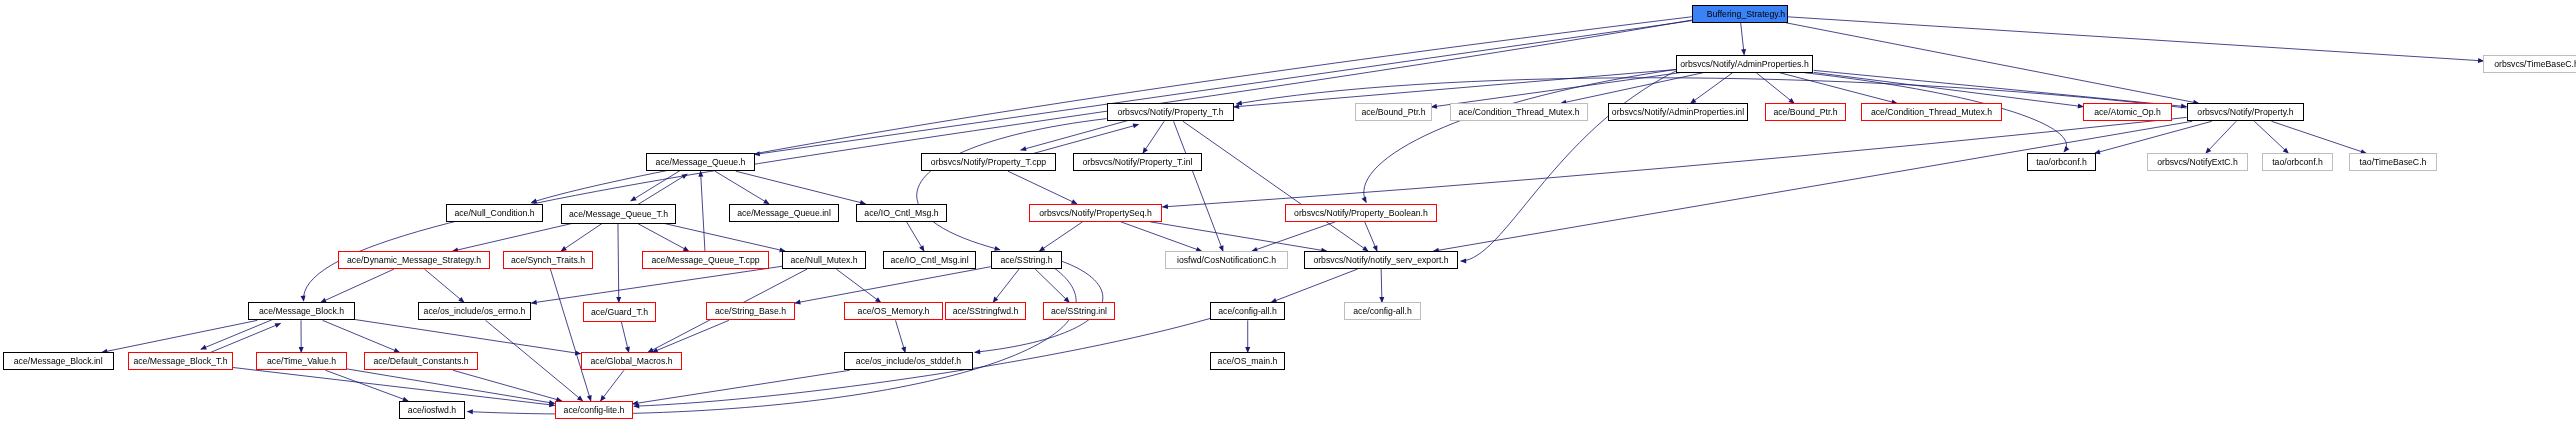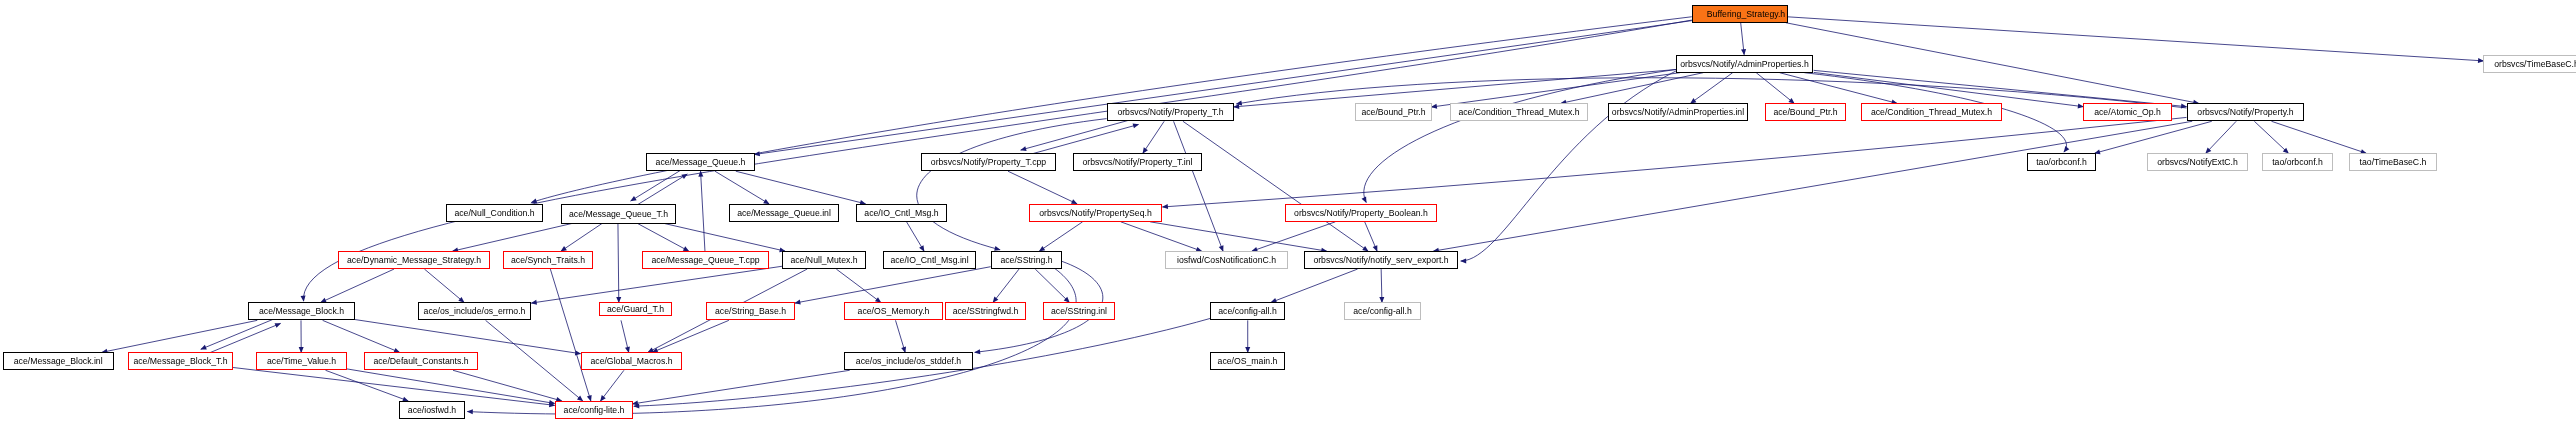--- a/index.html
+++ b/index.html
@@ -2,21 +2,21 @@
 <html style="font-size:10.7px"><head>
 <meta charset="utf-8">
 <style>
   html,body{margin:0;padding:0;background:#ffffff;}
   #graph{position:relative;width:2576px;height:423px;background:#ffffff;overflow:hidden;
          font-family:"Liberation Sans",sans-serif;}
   #edges{position:absolute;left:0;top:0;}
   .node{position:absolute;box-sizing:border-box;background:#ffffff;border:0.7px solid #000;
         display:flex;align-items:center;justify-content:center;font-size:8.7px;color:#000;
         white-space:nowrap;z-index:2;}
-  .node.main{background:#f97316;border:0.7px solid #000;padding-left:12px;}
+  .node.main{background:#3b82f6;border:0.7px solid #000;padding-left:12px;}
   .node.trunc{border:0.7px solid #ff0000;}
   .node.ext{border:0.7px solid #bdbdbd;}
 </style>
 </head>
 <body>
 
 <div id="graph">
     <svg id="edges" width="2576" height="423" viewBox="0 0 3869 635">
       <defs>
         <marker id="arr" viewBox="0 0 10 10" refX="9" refY="5" markerWidth="12" markerHeight="9" markerUnits="userSpaceOnUse" orient="auto">
@@ -129,21 +129,21 @@
     <div class="node trunc" style="left: 338px; top: 251px; width: 152px; height: 18px;">ace/Dynamic_Message_Strategy.h</div>
     <div class="node trunc" style="left: 503px; top: 251px; width: 90px; height: 18px;">ace/Synch_Traits.h</div>
     <div class="node trunc" style="left: 642px; top: 251px; width: 127px; height: 18px;">ace/Message_Queue_T.cpp</div>
     <div class="node doc" style="left: 782px; top: 251px; width: 84px; height: 18px;">ace/Null_Mutex.h</div>
     <div class="node doc" style="left: 883px; top: 251px; width: 93px; height: 18px;">ace/IO_Cntl_Msg.inl</div>
     <div class="node doc" style="left: 991px; top: 251px; width: 71px; height: 18px;">ace/SString.h</div>
     <div class="node ext" style="left: 1165px; top: 251px; width: 123px; height: 18px;">iosfwd/CosNotificationC.h</div>
     <div class="node doc" style="left: 1304px; top: 251px; width: 154px; height: 18px;">orbsvcs/Notify/notify_serv_export.h</div>
     <div class="node doc" style="left: 248px; top: 302px; width: 107px; height: 18px;">ace/Message_Block.h</div>
     <div class="node doc" style="left: 418px; top: 302px; width: 113px; height: 18px;">ace/os_include/os_errno.h</div>
-    <div class="node trunc" style="left: 583px; top: 302px; width: 73px; height: 14px; margin-left: 16px;">ace/Guard_T.h</div>
+    <div class="node trunc" style="left: 583px; top: 302px; width: 73px; height: 20px;">ace/Guard_T.h</div>
     <div class="node trunc" style="left: 706px; top: 302px; width: 89px; height: 18px;">ace/String_Base.h</div>
     <div class="node trunc" style="left: 844px; top: 302px; width: 99px; height: 18px;">ace/OS_Memory.h</div>
     <div class="node trunc" style="left: 945px; top: 302px; width: 81px; height: 18px;">ace/SStringfwd.h</div>
     <div class="node trunc" style="left: 1043px; top: 302px; width: 72px; height: 18px;">ace/SString.inl</div>
     <div class="node doc" style="left: 1210px; top: 302px; width: 75px; height: 18px;">ace/config-all.h</div>
     <div class="node ext" style="left: 1344px; top: 302px; width: 77px; height: 18px;">ace/config-all.h</div>
     <div class="node doc" style="left: 2.7px; top: 352px; width: 111px; height: 18px;">ace/Message_Block.inl</div>
     <div class="node trunc" style="left: 128px; top: 352px; width: 105px; height: 18px;">ace/Message_Block_T.h</div>
     <div class="node trunc" style="left: 256px; top: 352px; width: 91px; height: 18px;">ace/Time_Value.h</div>
     <div class="node trunc" style="left: 364px; top: 352px; width: 114px; height: 18px;">ace/Default_Constants.h</div>

